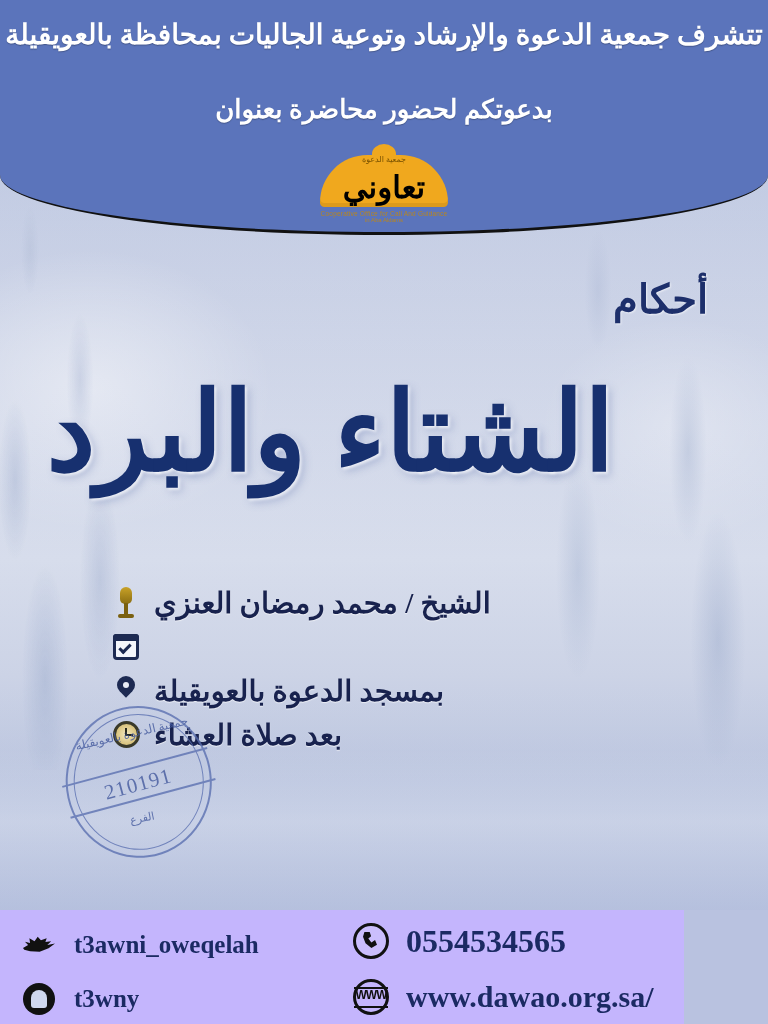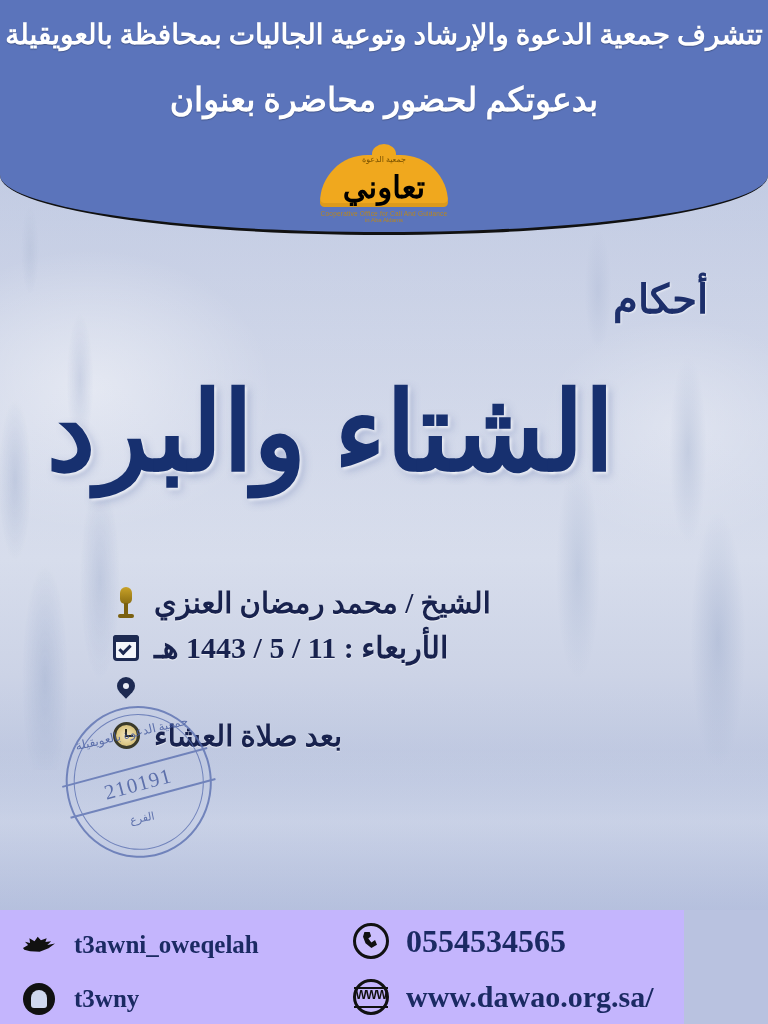--- a/index.html
+++ b/index.html
@@ -81,21 +81,21 @@
     position: absolute;
     width: 100%;
     text-align: center;
     color: #ffffff;
     font-weight: bold;
     font-family: "Liberation Serif", serif;
     direction: rtl;
     text-shadow: 0 1px 1px rgba(0,0,0,.25);
   }
   .header-line1 { top: 18px; font-size: 28px; letter-spacing: 0; }
-  .header-line2 { top: 80px; font-size: 33px; }
+  .header-line2 { top: 94px; font-size: 26px; }
 
   
   .logo {
     position: absolute;
     left: 50%; top: 155px;
     transform: translateX(-50%);
     width: 140px; height: 95px;
     z-index: 6;
     text-align: center;
   }
@@ -407,31 +407,31 @@
         <span class="ic ic-mic">
           <span class="mic-head"></span>
             <span class="mic-stem"></span>
             <span class="mic-base"></span>
         </span>
       </div>
     </div>
 
     <div class="row">
       <div class="row-inner">
-        <span class="row-text date">الأربعاء :  11 / 5 / 1443 هـ</span>
         <span class="ic ic-cal">
           <span class="cal-body"></span>
             <span class="cal-top"></span>
             <span class="cal-check"></span>
         </span>
       </div>
     </div>
 
     <div class="row">
       <div class="row-inner">
+        <span class="row-text">بمسجد الدعوة بالعويقيلة</span>
         <span class="ic ic-pin">
           <span class="pin-top"></span>
             <span class="pin-dot"></span>
         </span>
       </div>
     </div>
 
     <div class="row">
       <div class="row-inner">
         <span class="row-text">بعد صلاة العشاء</span>

